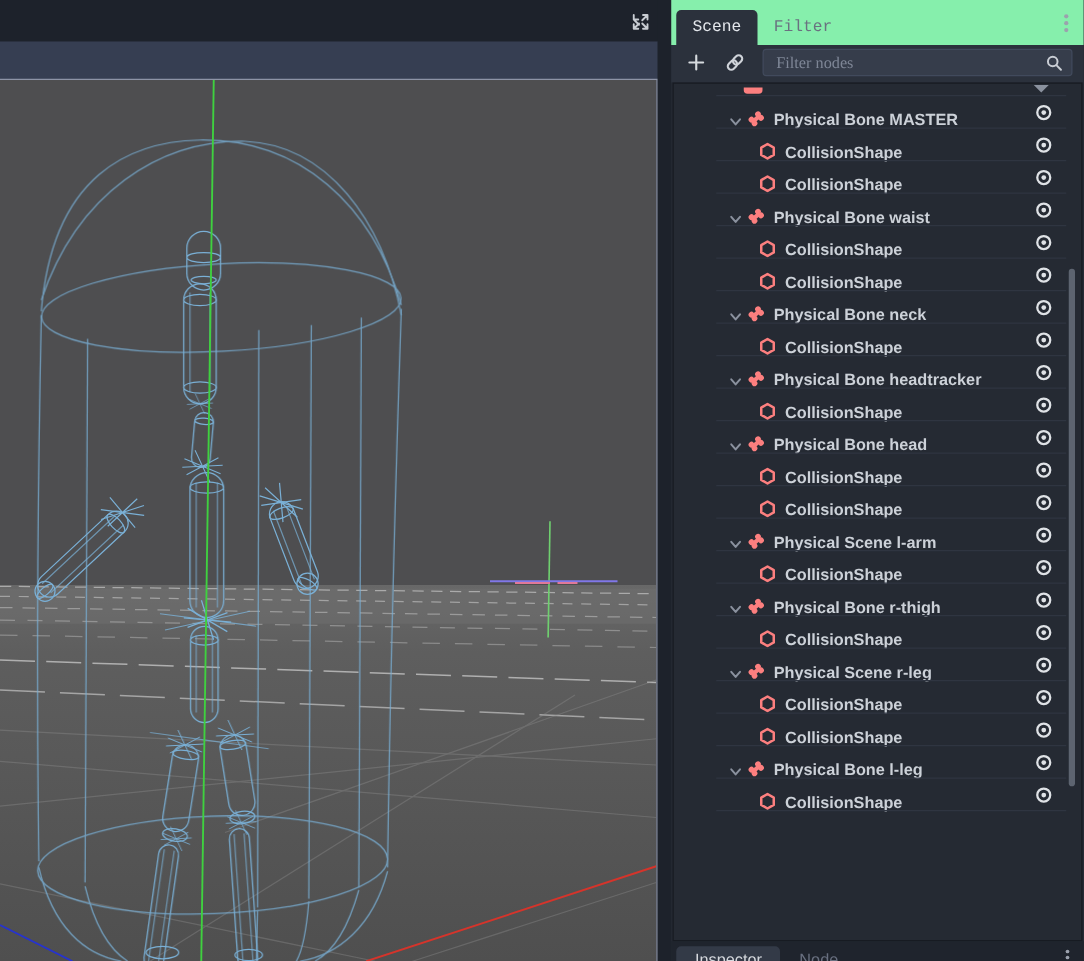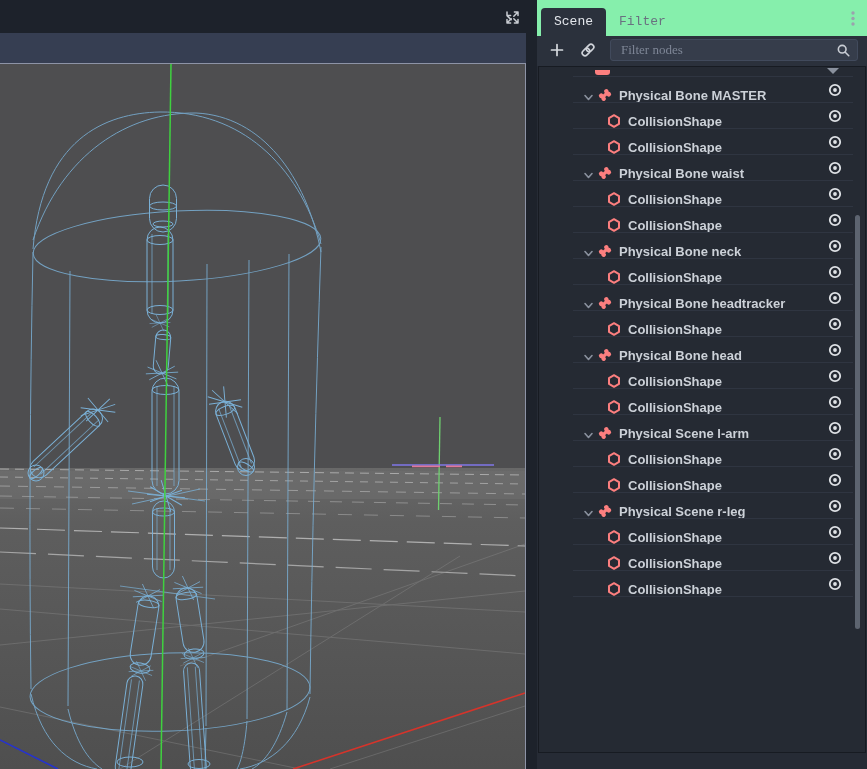--- a/index.html
+++ b/index.html
@@ -514,20 +514,34 @@
               <use href="#ic-hex"></use>
             </svg>
     <span class="lbl">CollisionShape</span>
     <button class="eye">
       <svg width="16" height="16" viewBox="0 0 16 16">
                 <use href="#ic-eye"></use>
               </svg>
     </button>
   </div>
 
+  <div class="row bone">
+    <svg class="chev" viewBox="0 0 11 11">
+              <use href="#ic-chev"></use>
+            </svg>
+    <svg class="nico" viewBox="0 0 16 16">
+              <use href="#ic-bone"></use>
+            </svg>
+    <span class="lbl">Physical Bone r-thigh</span>
+    <button class="eye">
+      <svg width="16" height="16" viewBox="0 0 16 16">
+                <use href="#ic-eye"></use>
+              </svg>
+    </button>
+  </div>
 
   <div class="row shape">
 
     <svg class="nico" viewBox="0 0 16 16">
               <use href="#ic-hex"></use>
             </svg>
     <span class="lbl">CollisionShape</span>
     <button class="eye">
       <svg width="16" height="16" viewBox="0 0 16 16">
                 <use href="#ic-eye"></use>
@@ -570,31 +584,54 @@
               <use href="#ic-hex"></use>
             </svg>
     <span class="lbl">CollisionShape</span>
     <button class="eye">
       <svg width="16" height="16" viewBox="0 0 16 16">
                 <use href="#ic-eye"></use>
               </svg>
     </button>
   </div>
 
+  <div class="row bone">
+    <svg class="chev" viewBox="0 0 11 11">
+              <use href="#ic-chev"></use>
+            </svg>
+    <svg class="nico" viewBox="0 0 16 16">
+              <use href="#ic-bone"></use>
+            </svg>
+    <span class="lbl">Physical Bone l-leg</span>
+    <button class="eye">
+      <svg width="16" height="16" viewBox="0 0 16 16">
+                <use href="#ic-eye"></use>
+              </svg>
+    </button>
+  </div>
 
   <div class="row shape">
 
     <svg class="nico" viewBox="0 0 16 16">
               <use href="#ic-hex"></use>
             </svg>
     <span class="lbl">CollisionShape</span>
     <button class="eye">
       <svg width="16" height="16" viewBox="0 0 16 16">
                 <use href="#ic-eye"></use>
               </svg>
     </button>
   </div>
 </div>
       <div class="scroll-thumb"></div>
     </div>
 
+    <div class="bottombar">
+      <div class="btab active">Inspector</div>
+      <div class="btab">Node</div>
+      <button class="bottom-menu">
+        <svg width="14" height="16" viewBox="0 0 16 17">
+            <use href="#ic-dots"></use>
+          </svg>
+      </button>
+    </div>
   </div>
 </div>
 
 </body></html>

